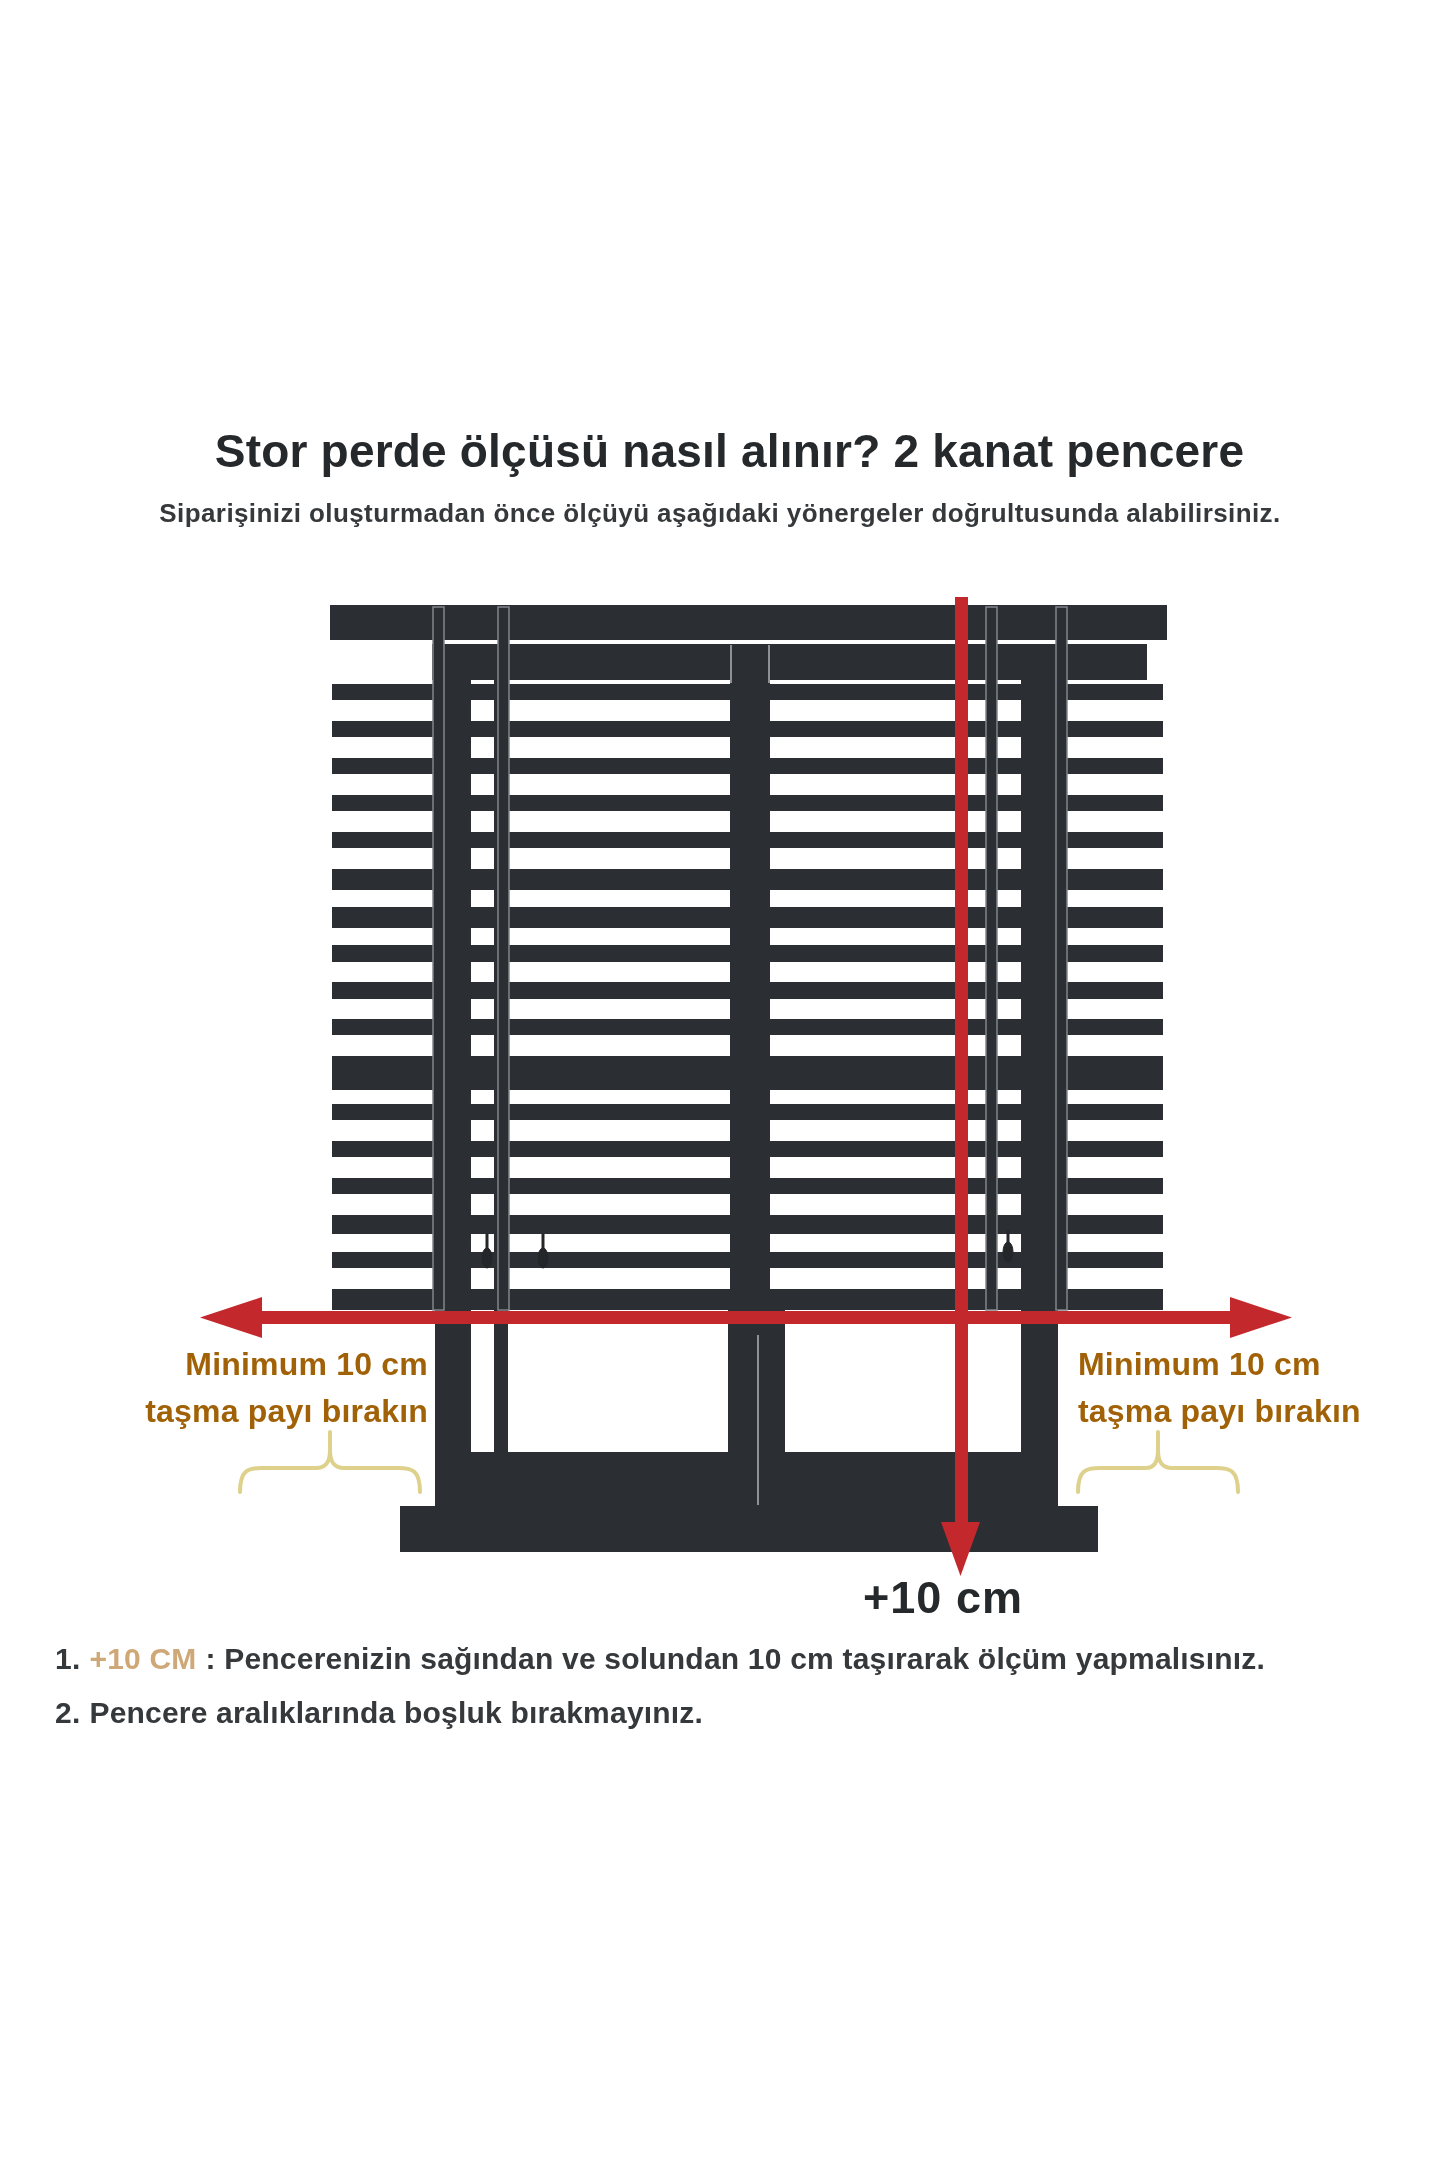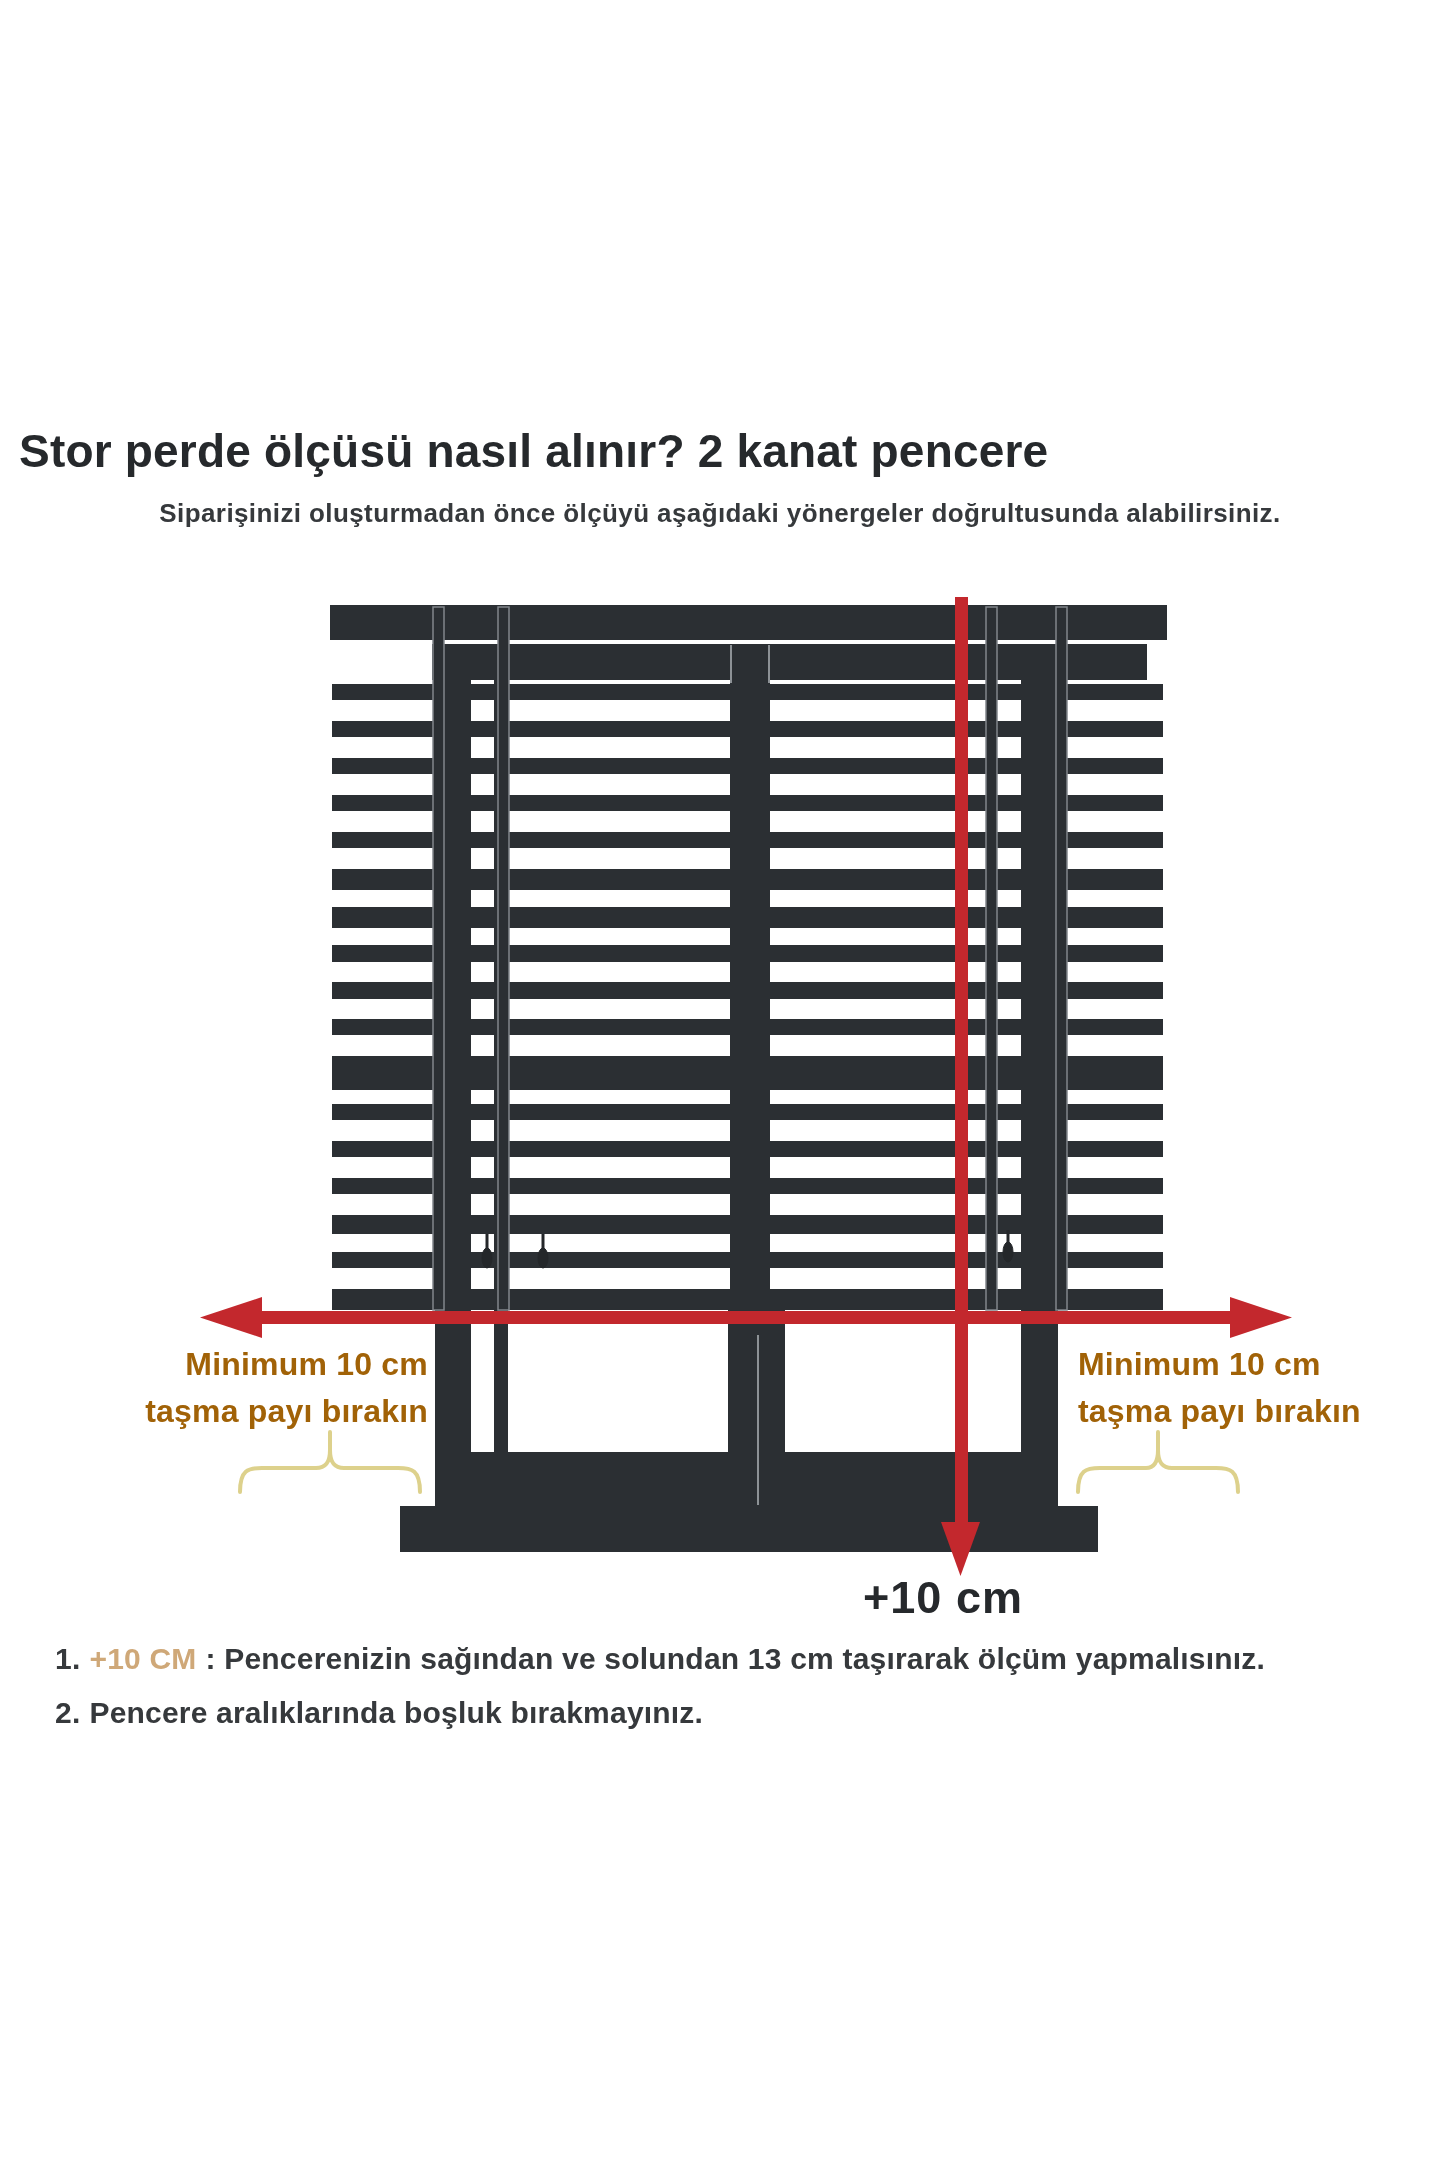--- a/index.html
+++ b/index.html
@@ -18,21 +18,21 @@
   .canvas svg{position:absolute;left:0;top:0;z-index:1;}
   .txt{position:absolute;z-index:2;}
 
   .fill-dark{fill:var(--dark);}
   .fill-red{fill:var(--red);}
   .tape{fill:var(--dark);stroke:#82878c;stroke-width:1.5;}
   .litline{stroke:#8d9296;stroke-width:2;}
   .brace{fill:none;stroke:var(--brace-gold);stroke-width:4;stroke-linecap:round;}
 
   .page-title{
-    left:0;right:0;top:424px;
+    left:0;right:0;top:424px;text-align:center;
     font-size:46px;font-weight:700;letter-spacing:.2px;color:var(--text-primary);padding-left:19px;
   }
   .page-subtitle{
     left:0;right:0;top:498px;text-align:center;
     font-size:26px;font-weight:700;letter-spacing:.4px;color:var(--text-secondary);
   }
   .overhang-label{
     top:1341px;font-size:32px;font-weight:600;line-height:47px;
     color:#a16207;letter-spacing:.2px;white-space:nowrap;
   }
@@ -136,19 +136,19 @@
   </div>
 
   <div class="txt overhang-label right">
     <div>Minimum 10 cm</div>
     <div>taşma payı bırakın</div>
   </div>
 
   <div class="txt plus10">+10 cm</div>
 
   <div class="txt instruction one">
-    <span class="num">1.</span><span class="gold">+10 CM</span><span>: Pencerenizin sağından ve solundan 13 cm taşırarak ölçüm yapmalısınız.</span>
+    <span class="num">1.</span><span class="gold">+10 CM</span><span>: Pencerenizin sağından ve solundan 10 cm taşırarak ölçüm yapmalısınız.</span>
   </div>
   <div class="txt instruction two">
     <span class="num">2.</span><span>Pencere aralıklarında boşluk bırakmayınız.</span>
   </div>
 
 </div>
 
 </body></html>

